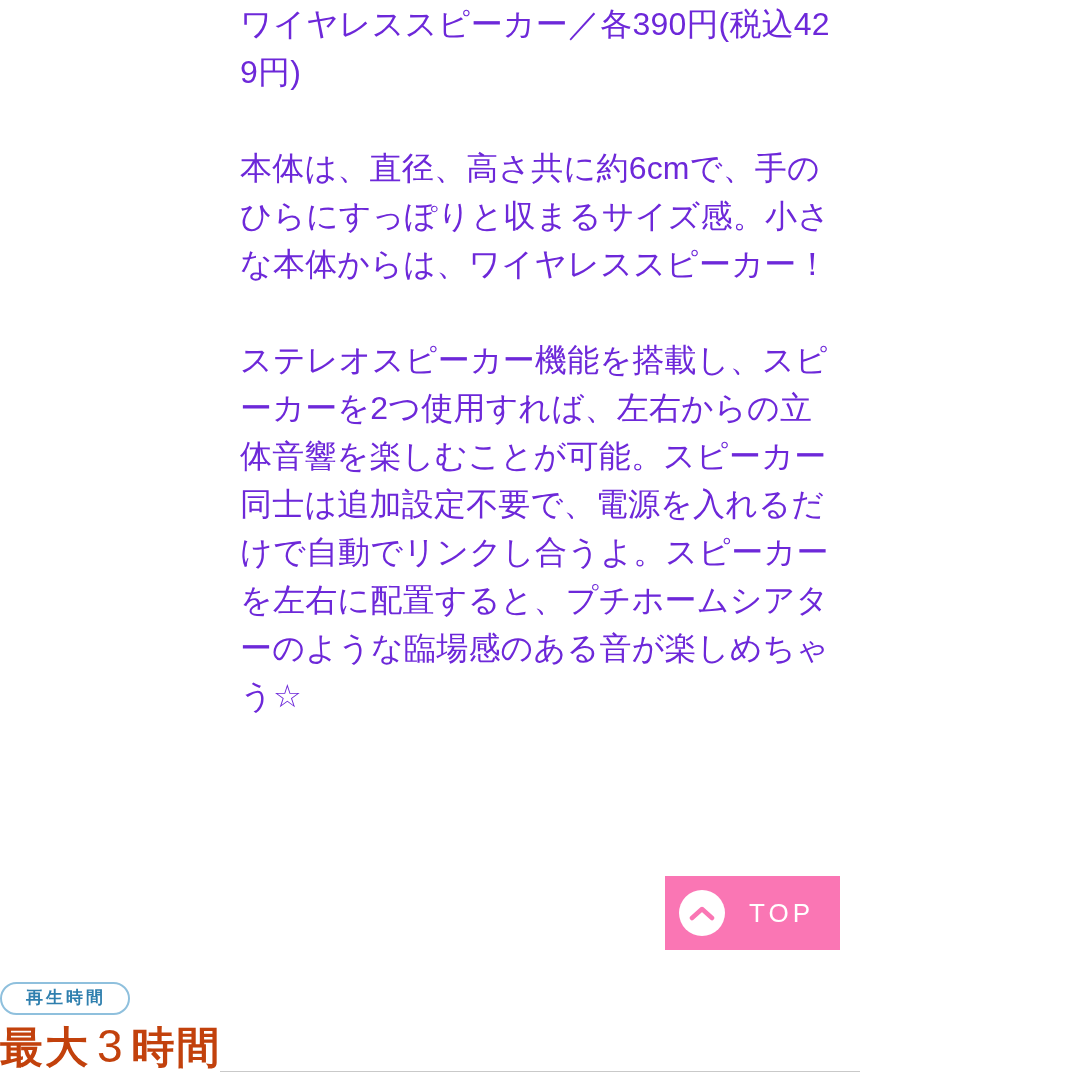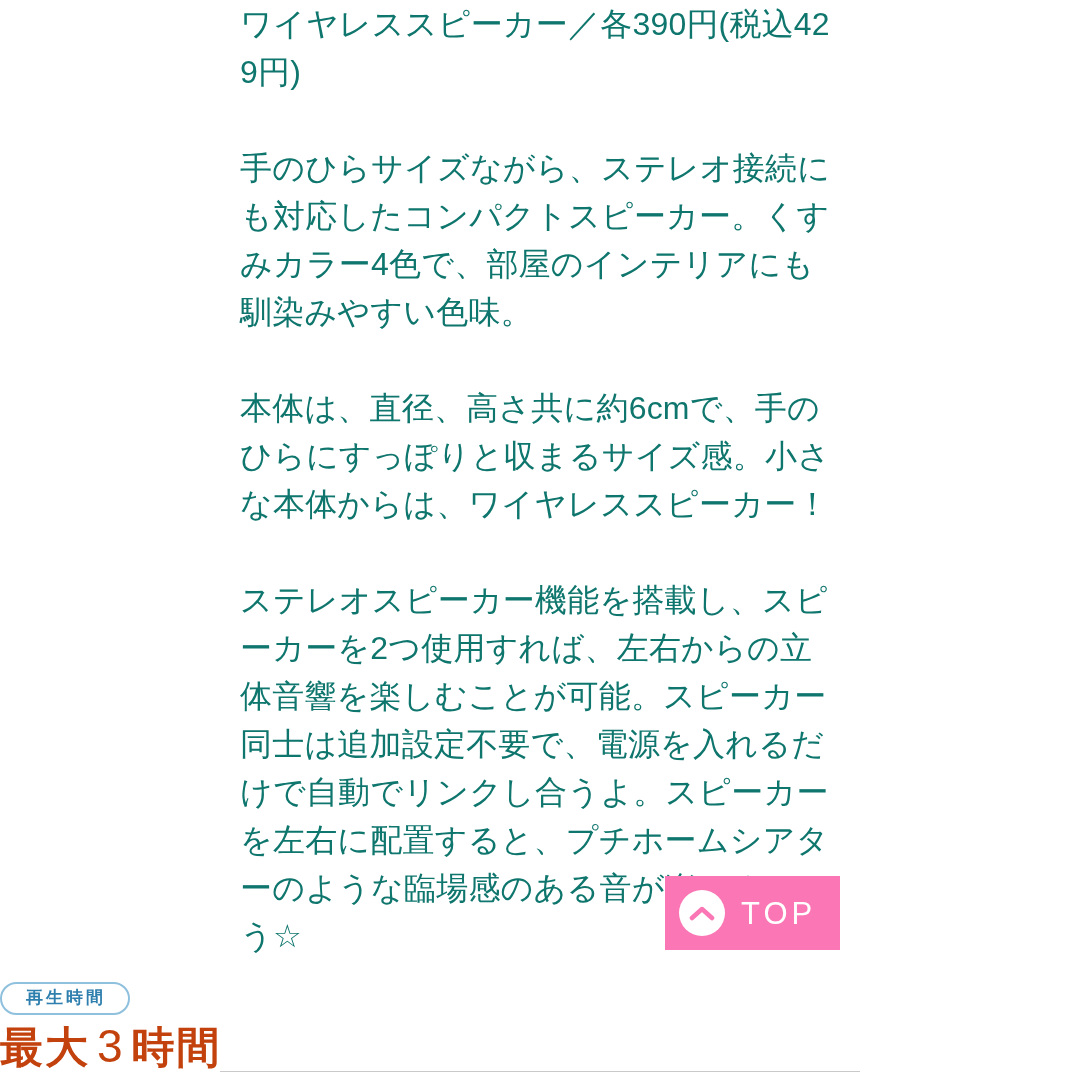--- a/index.html
+++ b/index.html
@@ -26,21 +26,21 @@
   .article {
     position: absolute;
     left: 240px;
     top: 0px;
     width: 600px;
   }
 
   .para {
     font-size: 32px;
     line-height: 48px;
-    color: #0f766e;
+    color: #6d28d9;
     letter-spacing: 0.2px;
     margin: 0 0 48px 0;
     word-break: break-all;
     font-weight: 400;
   }
   .para:last-child { margin-bottom: 0; }
 
   
   .top-button {
     position: absolute;
@@ -62,23 +62,23 @@
     border-radius: 50%;
     background: #ffffff;
     display: flex;
     align-items: center;
     justify-content: center;
     flex: none;
   }
   .top-button .circle svg { display: block; }
   .top-button .top-label {
     color: #ffffff;
-    font-size: 31px;
+    font-size: 26px;
     letter-spacing: 4px;
-    margin-left: 16px;
+    margin-left: 24px;
     line-height: 1;
     font-weight: 400;
   }
 
   
   .spec {
     position: absolute;
     left: 0;
     top: 982px;
     width: 1080px;
@@ -119,21 +119,20 @@
     background: #c9c9c9;
   }
 </style>
 </head>
 <body>
 
 <div id="page">
 
   <div class="article">
     <p class="para">ワイヤレススピーカー／各390円(税込429円)</p>
-    <p class="para">手のひらサイズながら、ステレオ接続にも対応したコンパクトスピーカー。くすみカラー4色で、部屋のインテリアにも馴染みやすい色味。</p>
     <p class="para">本体は、直径、高さ共に約6cmで、手のひらにすっぽりと収まるサイズ感。小さな本体からは、ワイヤレススピーカー！</p>
     <p class="para">ステレオスピーカー機能を搭載し、スピーカーを2つ使用すれば、左右からの立体音響を楽しむことが可能。スピーカー同士は追加設定不要で、電源を入れるだけで自動でリンクし合うよ。スピーカーを左右に配置すると、プチホームシアターのような臨場感のある音が楽しめちゃう☆</p>
   </div>
 
   <div class="top-button">
     <span class="circle">
       <svg width="26" height="18" viewBox="0 0 26 18" aria-hidden="true">
         <path d="M3 14 L13 5 L23 14" fill="none" stroke="#fa76b4" stroke-width="4.5" stroke-linecap="round" stroke-linejoin="round"></path>
       </svg>
     </span>

